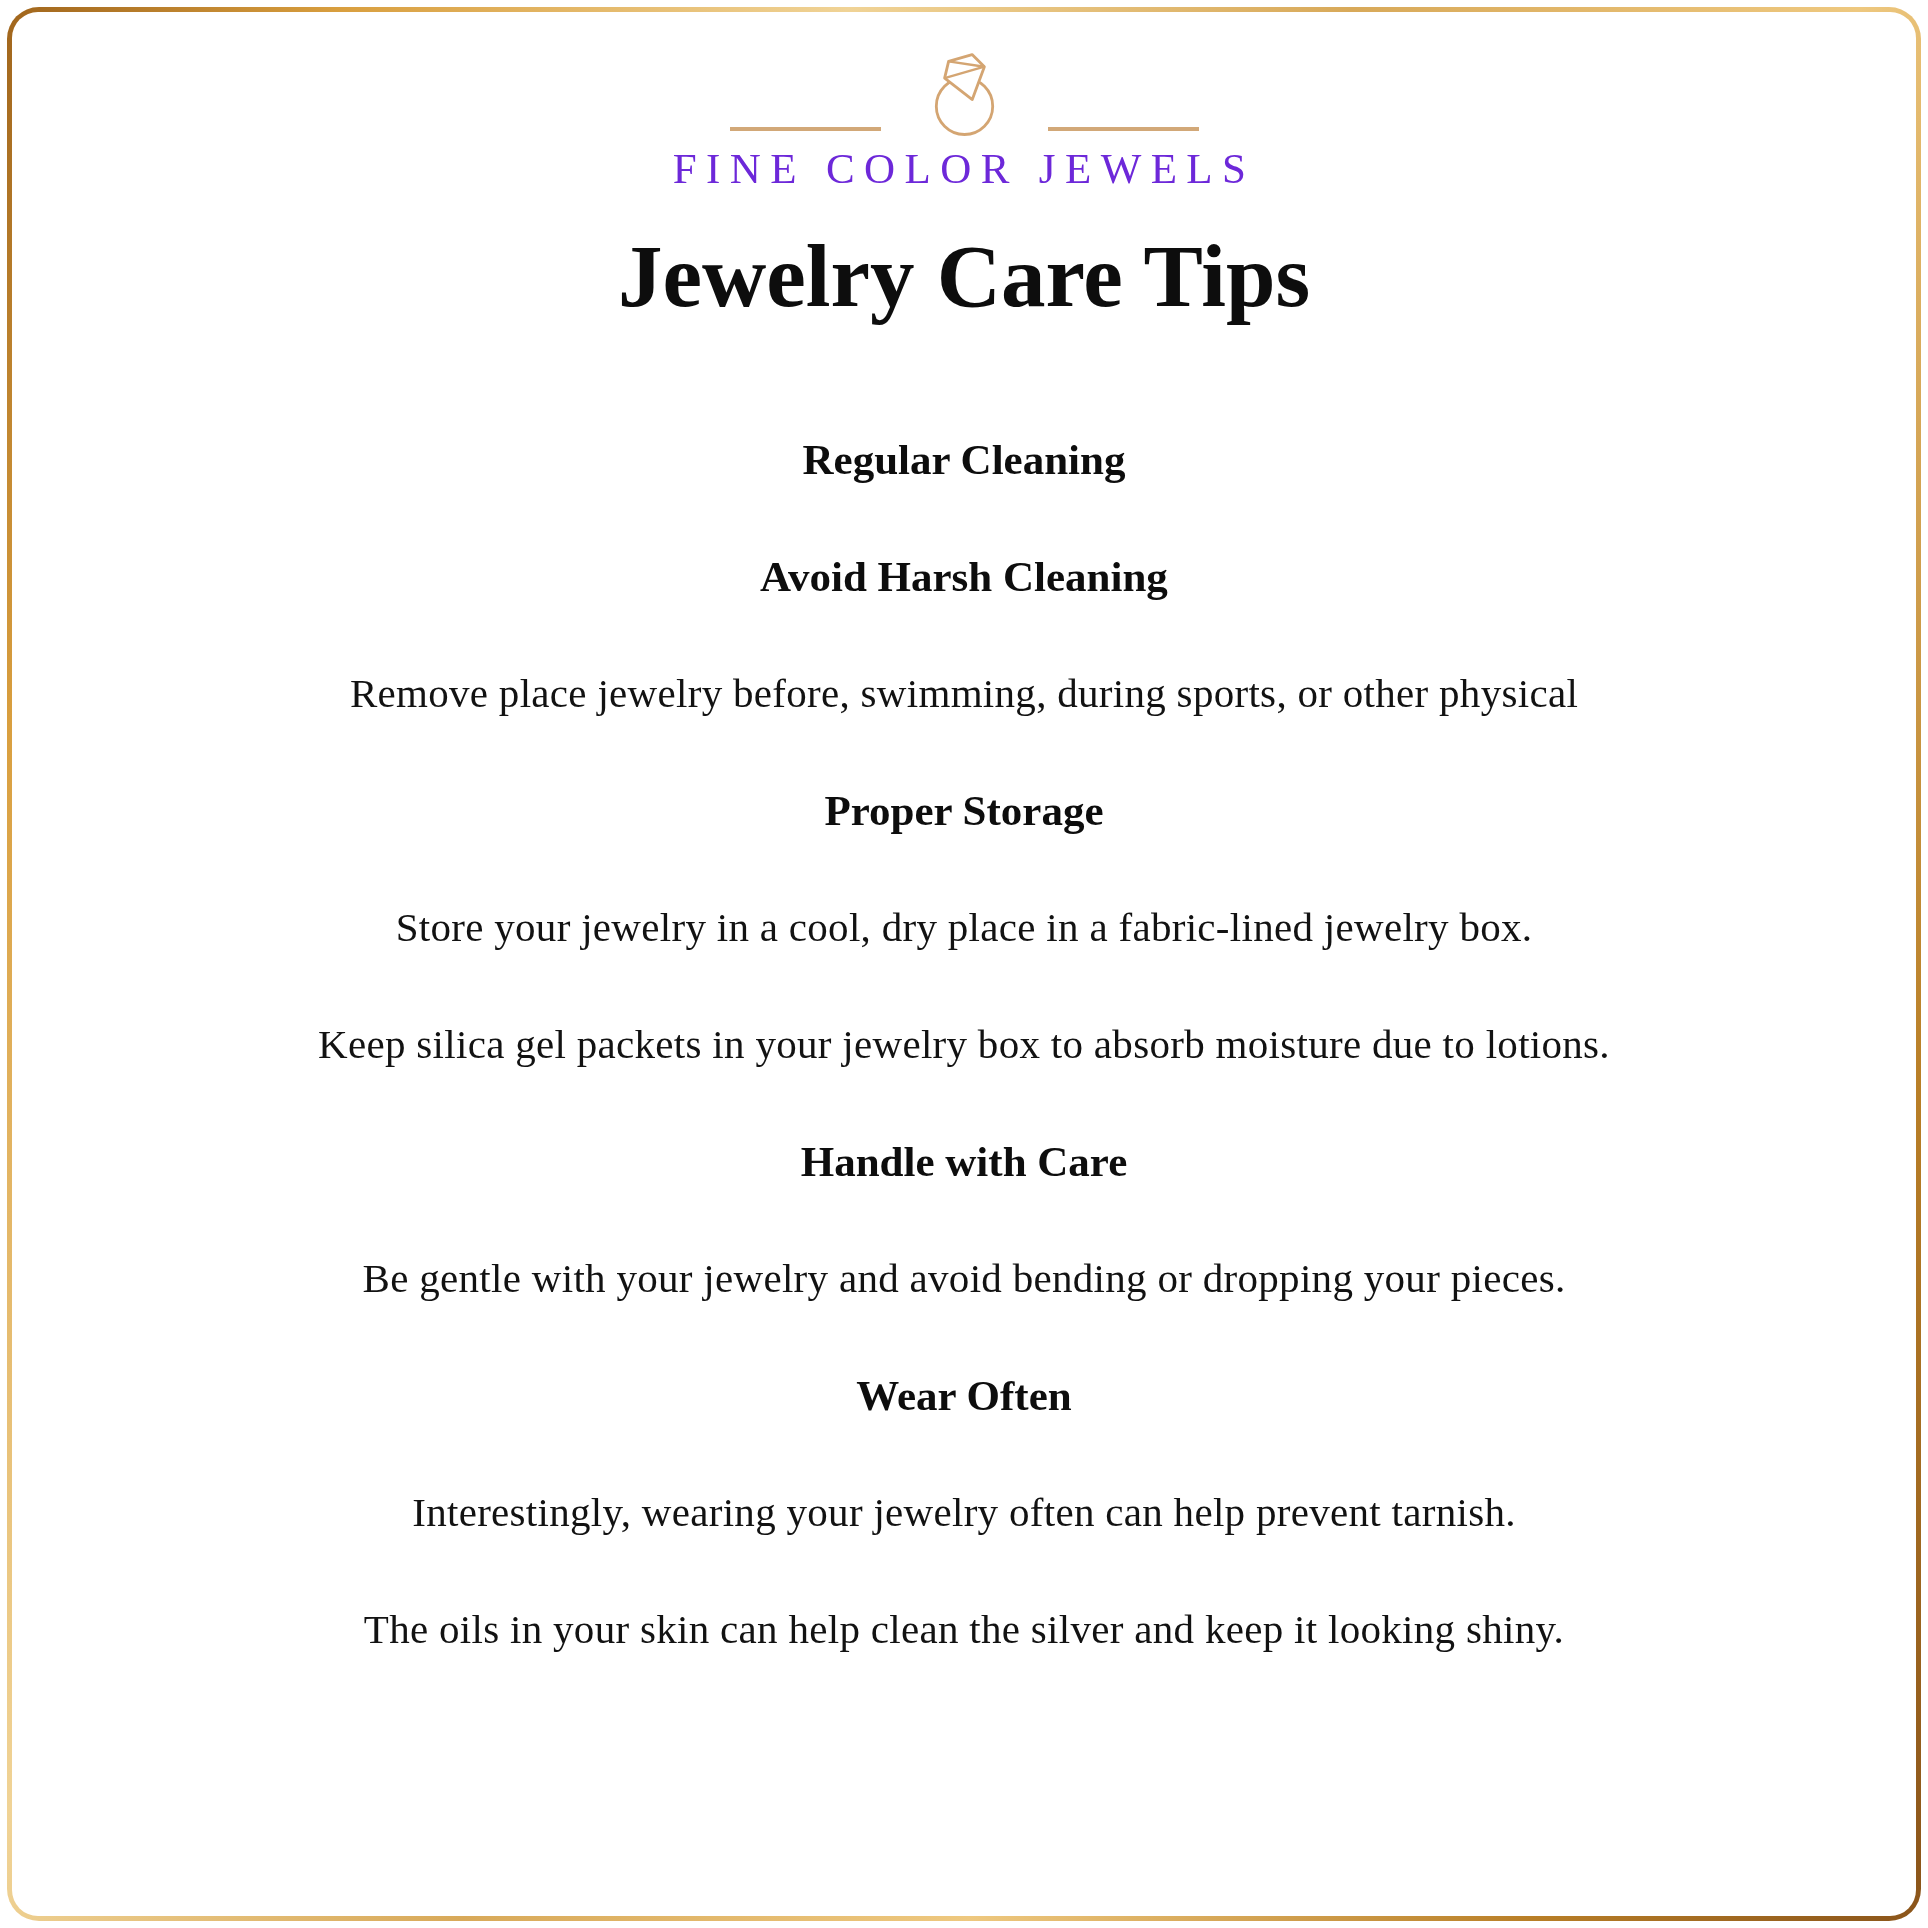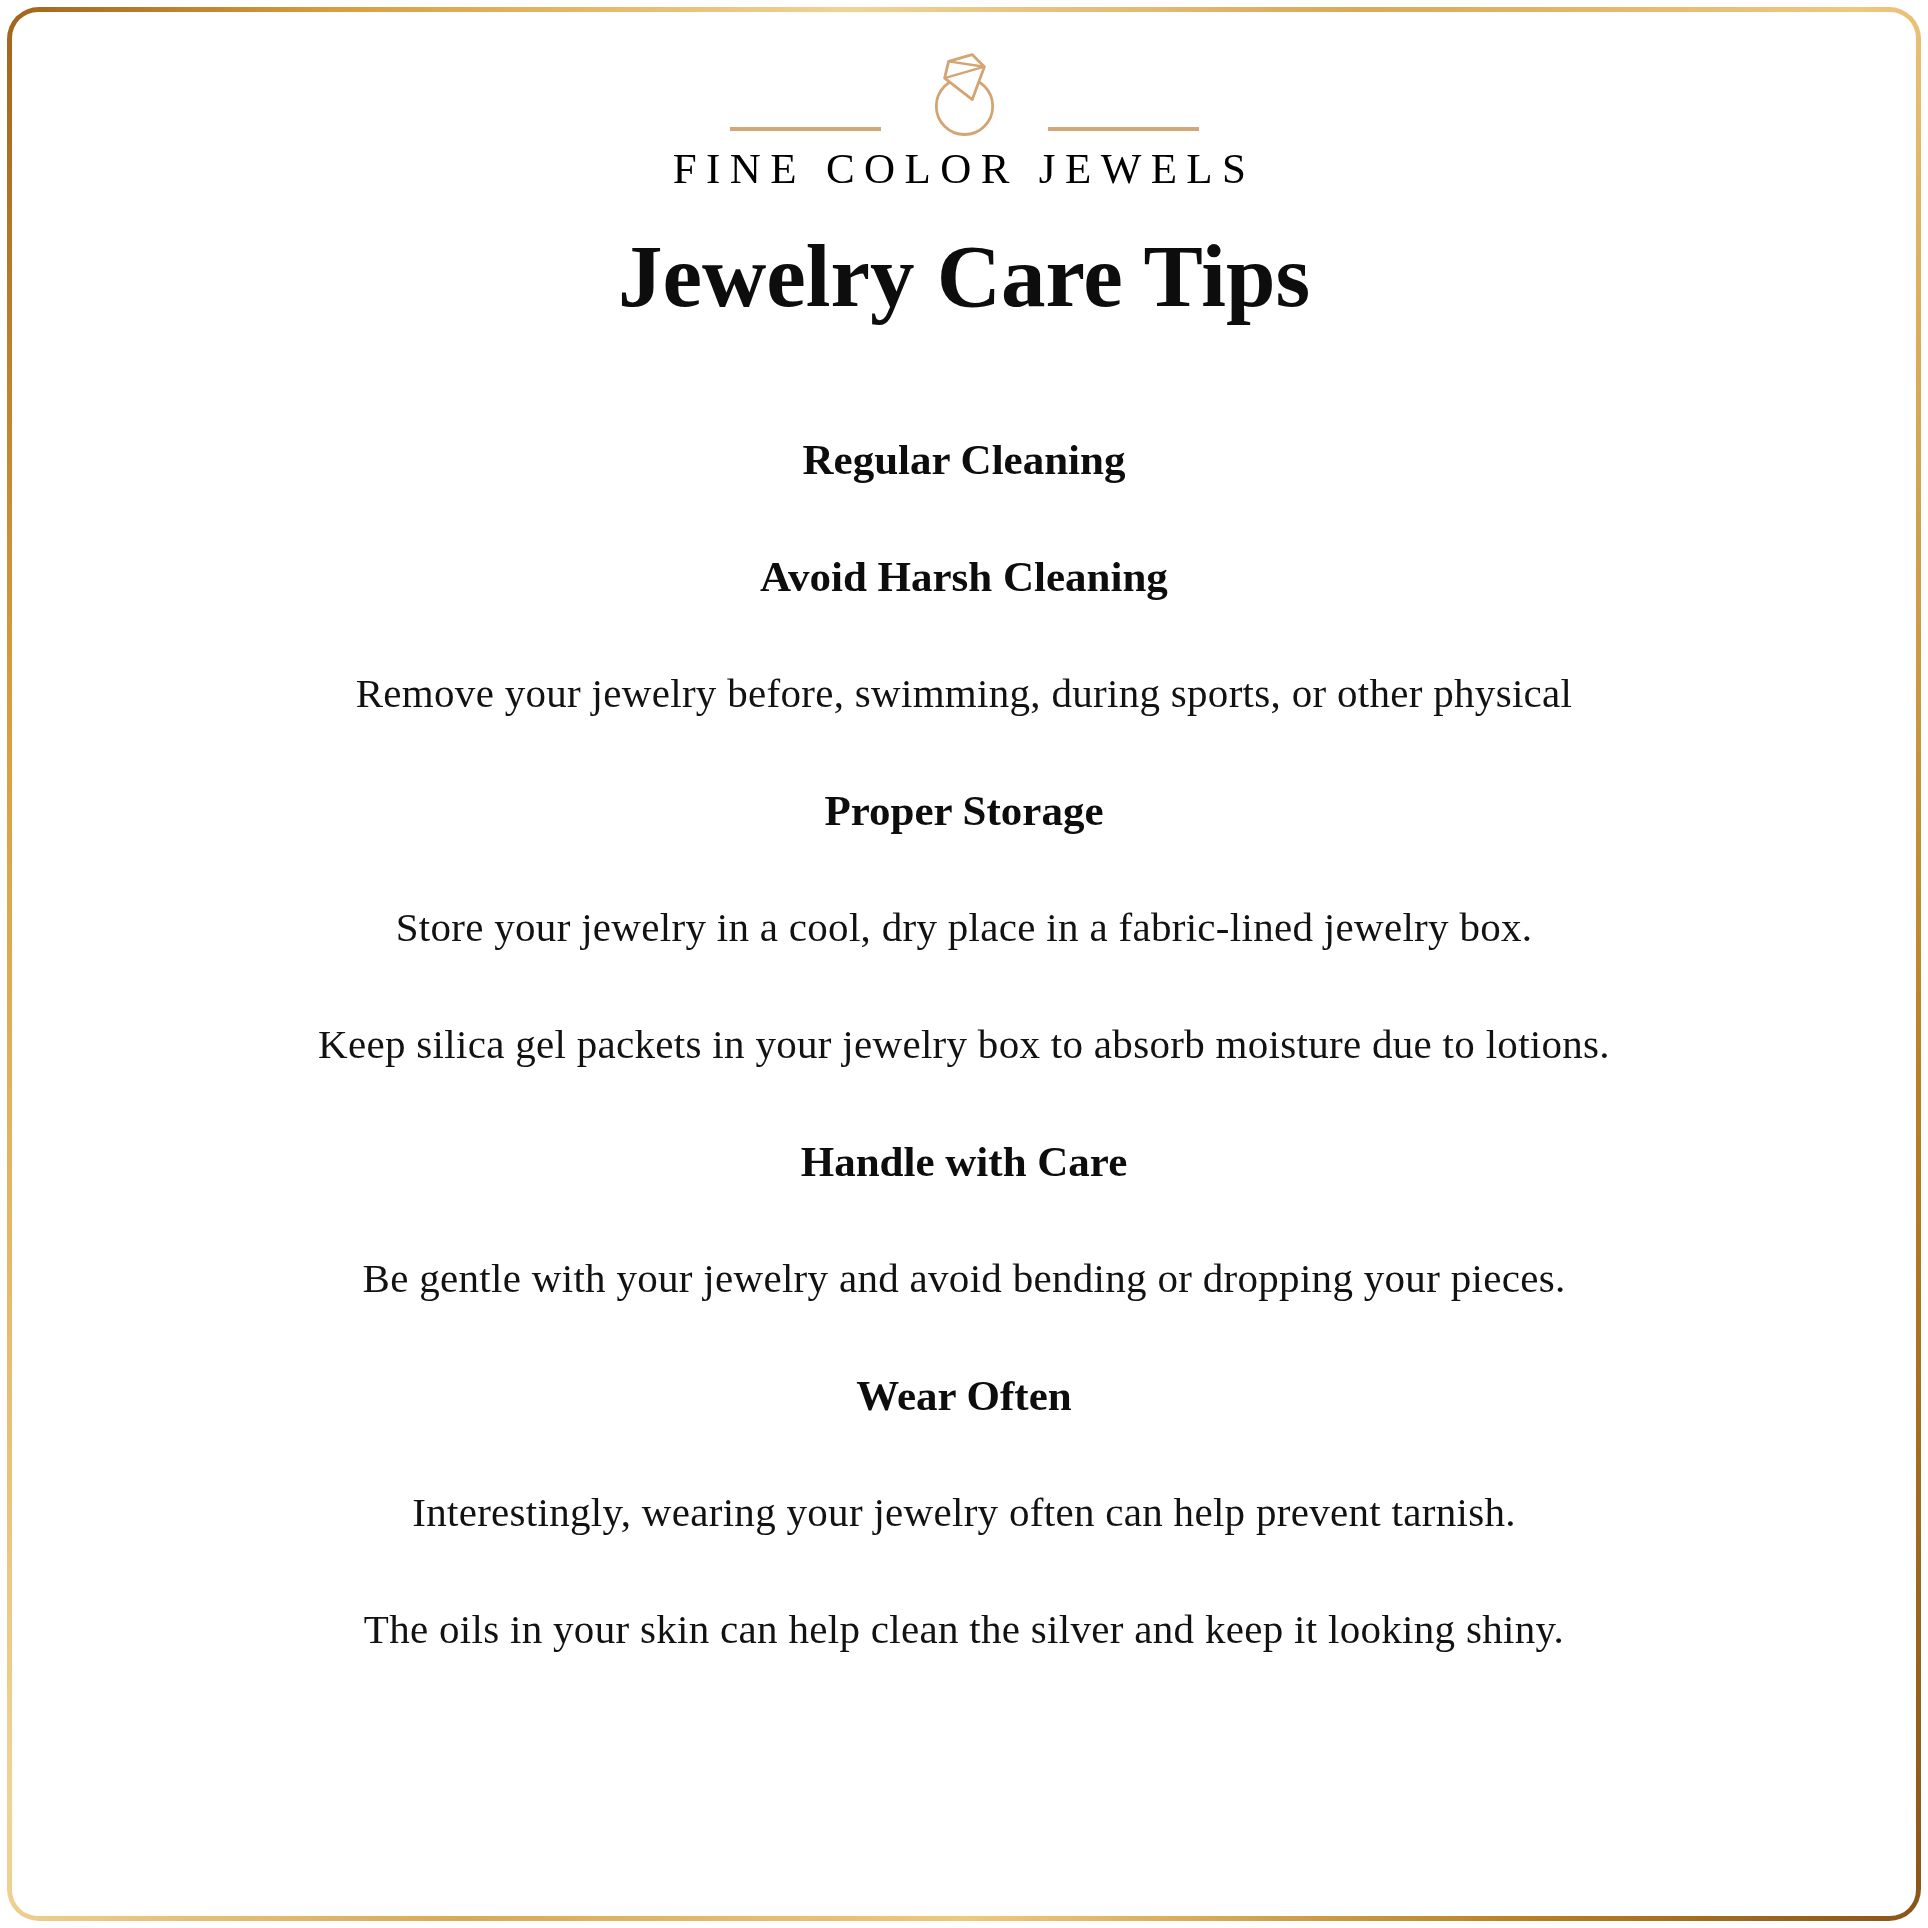--- a/index.html
+++ b/index.html
@@ -49,21 +49,21 @@
     width: 151px;
     height: 3.8px;
     background: #d2a878;
     transform: translateY(32px);
   }
   .brand-name {
     margin-top: 0;
     font-size: 43px;
     line-height: 49px;
     letter-spacing: 9.4px;
-    color: #000000;
+    color: #6d28d9;
   }
   .page-title {
     margin: 34px 0 0 0;
     font-size: 89px;
     line-height: 98px;
     font-weight: 700;
     color: #0d0d0d;
   }
   .sections {
     margin-top: 110px;
@@ -114,21 +114,21 @@
     <h1 class="page-title">Jewelry Care Tips</h1>
 
     <div class="sections">
 
       <div>
         <h2 class="section-heading">Regular Cleaning</h2>
       </div>
 
       <div>
         <h2 class="section-heading">Avoid Harsh Cleaning</h2>
-        <p class="body-line">Remove your jewelry before, swimming, during sports, or other physical</p>
+        <p class="body-line">Remove place jewelry before, swimming, during sports, or other physical</p>
       </div>
 
       <div>
         <h2 class="section-heading">Proper Storage</h2>
         <p class="body-line">Store your jewelry in a cool, dry place in a fabric-lined jewelry box.</p>
         <p class="body-line">Keep silica gel packets in your jewelry box to absorb moisture due to lotions.</p>
       </div>
 
       <div>
         <h2 class="section-heading">Handle with Care</h2>

